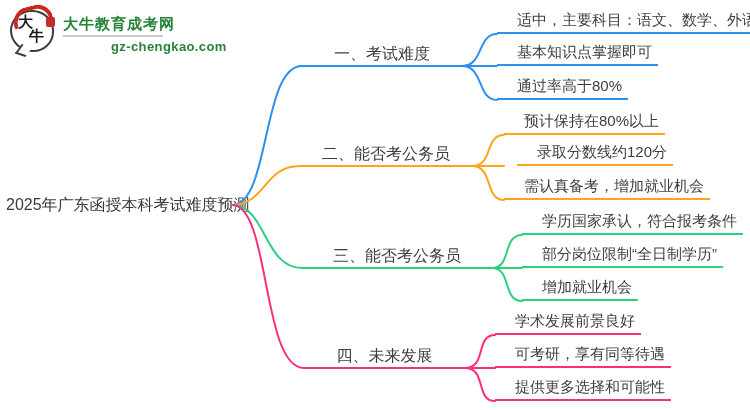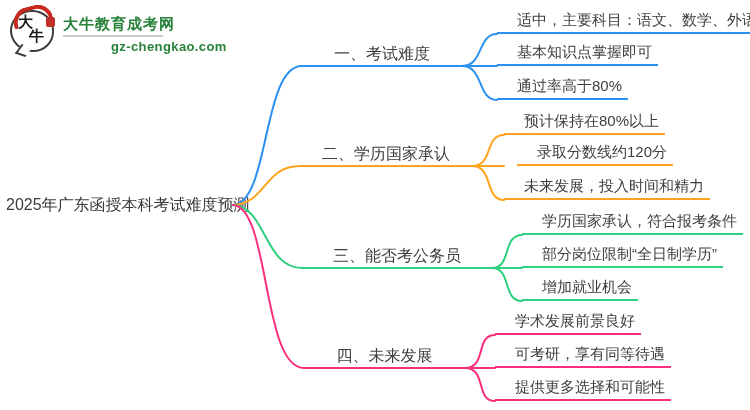--- a/index.html
+++ b/index.html
@@ -53,31 +53,31 @@
   <svg class="links" width="750" height="410" viewBox="0 0 750 410">
     <g fill="none" stroke-width="2" stroke-linecap="round">
       <path d="M233,205 C270,203 262,66 302,66 L462,66 M462,66 C484,66 477,34 497,34 M462,66 L497,66 M462,66 C484,66 477,100 497,100" stroke="#2b90f0"></path>
       <path d="M233,205 C266,204 264,166 300,166 L472,166 M472,166 C494,166 484,135 504,135 M472,166 L504,166 M472,166 C494,166 484,200 504,200" stroke="#ffa41c"></path>
       <path d="M233,205 C266,206 264,268 302,268 L492,268 M492,268 C512,268 502,235 522,235 M492,268 L522,268 M492,268 C512,268 502,301 522,301" stroke="#2cd07e"></path>
       <path d="M233,205 C270,207 262,368 304,368 L465,368 M465,368 C487,368 475,335 495,335 M465,368 L495,368 M465,368 C487,368 475,401 495,401" stroke="#fa2e7d"></path>
     </g>
   </svg>
 
   <div class="blabel" style="left:302px;top:44px;width:160px">一、考试难度</div>
-  <div class="blabel" style="left:300px;top:144px;width:172px">二、学历国家承认</div>
+  <div class="blabel" style="left:300px;top:144px;width:172px">二、能否考公务员</div>
   <div class="blabel" style="left:302px;top:246px;width:190px">三、能否考公务员</div>
   <div class="blabel" style="left:304px;top:346px;width:161px">四、未来发展</div>
 
   <div class="child" style="left: 497px; top: 10px; border-bottom-color: rgb(43, 144, 240);">适中，主要科目：语文、数学、外语</div>
   <div class="child" style="left: 497px; top: 42px; border-bottom-color: rgb(43, 144, 240);">基本知识点掌握即可</div>
   <div class="child" style="left: 497px; top: 76px; border-bottom-color: rgb(43, 144, 240);">通过率高于80%</div>
 
   <div class="child" style="left: 504px; top: 111px; border-bottom-color: rgb(255, 164, 28);">预计保持在80%以上</div>
   <div class="child" style="left: 517px; top: 142px; border-bottom-color: rgb(255, 164, 28);">录取分数线约120分</div>
-  <div class="child" style="left: 504px; top: 176px; border-bottom-color: rgb(255, 164, 28);">未来发展，投入时间和精力</div>
+  <div class="child" style="left: 504px; top: 176px; border-bottom-color: rgb(255, 164, 28);">需认真备考，增加就业机会</div>
 
   <div class="child" style="left: 522px; top: 211px; border-bottom-color: rgb(44, 208, 126); text-align: center;">学历国家承认，符合报考条件</div>
   <div class="child" style="left: 522px; top: 244px; border-bottom-color: rgb(44, 208, 126);">部分岗位限制“全日制学历”</div>
   <div class="child" style="left: 522px; top: 277px; border-bottom-color: rgb(44, 208, 126);">增加就业机会</div>
 
   <div class="child" style="left: 495px; top: 311px; border-bottom-color: rgb(250, 46, 125);">学术发展前景良好</div>
   <div class="child" style="left: 495px; top: 377px; border-bottom-color: rgb(250, 46, 125);">提供更多选择和可能性</div>
   <div class="child" style="left: 495px; top: 344px; border-bottom-color: rgb(250, 46, 125);">可考研，享有同等待遇</div>
 
 </div>

